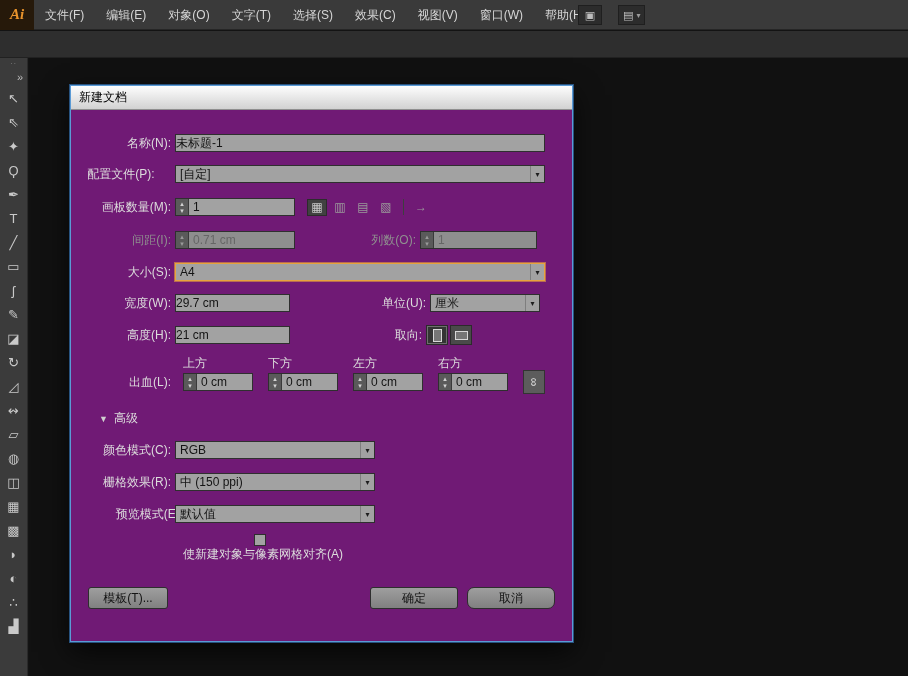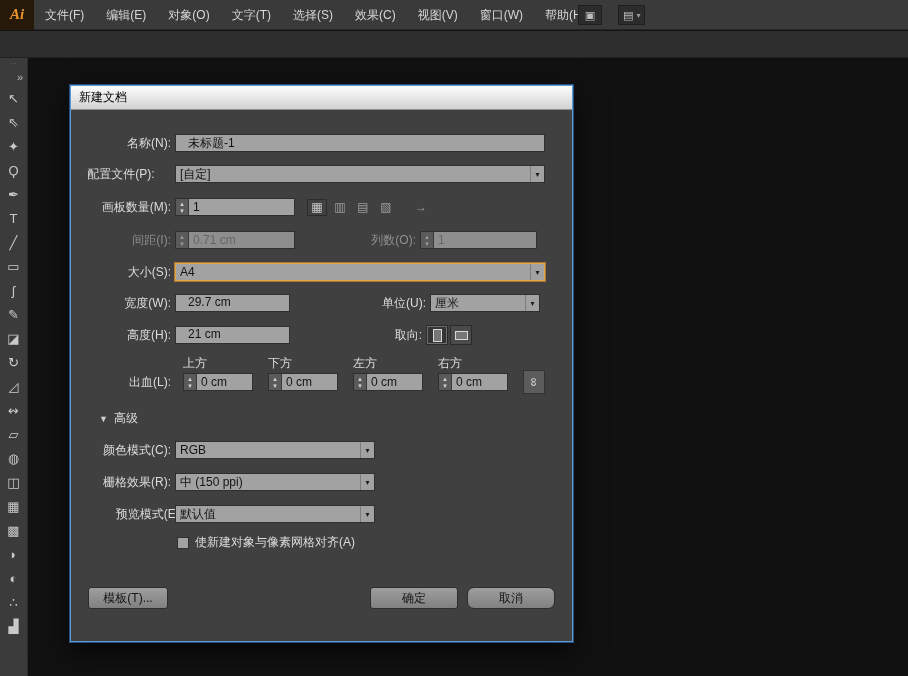--- a/index.html
+++ b/index.html
@@ -29,29 +29,29 @@
                padding-right:4px;cursor:default;}
   .tool{width:28px;height:24px;display:flex;align-items:center;justify-content:center;
         color:#c9c9c9;font-size:13px;cursor:default;}
   .canvas{position:absolute;left:29px;top:58px;right:0;bottom:0;background:#111111;}
 
   
   .dlg{position:absolute;left:70px;top:85px;width:503px;height:557px;background:#535353;
        border:1px solid #5b9bd5;box-shadow:0 0 0 1px #27527f,0 10px 26px rgba(0,0,0,.7);}
   .dlg-title{height:24px;background:linear-gradient(#fdfdfd,#d2d2d2);color:#000;
              display:flex;align-items:center;padding:0 8px;border-bottom:1px solid #8f8f8f;}
-  .dlg-body{position:relative;height:531px;background:#404040;color:#dcdcdc;}
+  .dlg-body{position:relative;height:531px;background:#701a75;color:#dcdcdc;}
 
   .lbl{position:absolute;height:18px;line-height:18px;text-align:right;color:#dcdcdc;white-space:nowrap;}
   .lbl.dim{color:#8f8f8f;}
   .colhead{position:absolute;height:13px;line-height:13px;color:#dcdcdc;}
 
   .field,.dd,.stepper{position:absolute;height:18px;background:#a2a2a2;border:1px solid #2f2f2f;
                       color:#141414;display:flex;}
-  .field{padding:0 12px;}
+  .field{padding:0 0;align-items:center;}
   .dd .val{flex:1;padding:0 4px;display:flex;align-items:center;overflow:hidden;white-space:nowrap;}
   .dd .caret{width:14px;display:flex;align-items:center;justify-content:center;font-size:8px;
              color:#1e1e1e;border-left:1px solid #7e7e7e;}
   .dd.focus{border-color:#e8a33d;box-shadow:0 0 0 1px rgba(232,163,61,.6);}
   .stepper .spin{width:13px;background:#5a5a5a;border-right:1px solid #3a3a3a;display:flex;
                  flex-direction:column;align-items:center;justify-content:center;}
   .stepper .spin i{font-style:normal;font-size:7px;line-height:7px;color:#d2d2d2;}
   .stepper .val{flex:1;padding:0 4px;display:flex;align-items:center;overflow:hidden;}
   .stepper.disabled .val{background:#8e8e8e;color:#666;}
   .stepper.disabled .spin i{color:#9a9a9a;}
@@ -272,21 +272,21 @@
         <span class="val">中 (150 ppi)</span>
         <span class="caret">▾</span>
       </div>
 
       <div class="lbl" style="left:0;top:395px;width:100px;margin-left:12px;">预览模式(E):</div>
       <div class="dd" style="left:104px;top:395px;width:200px;">
         <span class="val">默认值</span>
         <span class="caret">▾</span>
       </div>
 
-      <div class="chkrow" style="left:106px;top:424px;">
+      <div class="chkrow" style="left:106px;top:424px;flex-direction:column;">
         <span class="chk"></span>
         <span class="chklbl">使新建对象与像素网格对齐(A)</span>
       </div>
 
       <div class="btn" style="left:17px;top:477px;width:80px;">
         <span>模板(T)...</span>
       </div>
       <div class="btn" style="left:299px;top:477px;width:88px;">
         <span>确定</span>
       </div>

